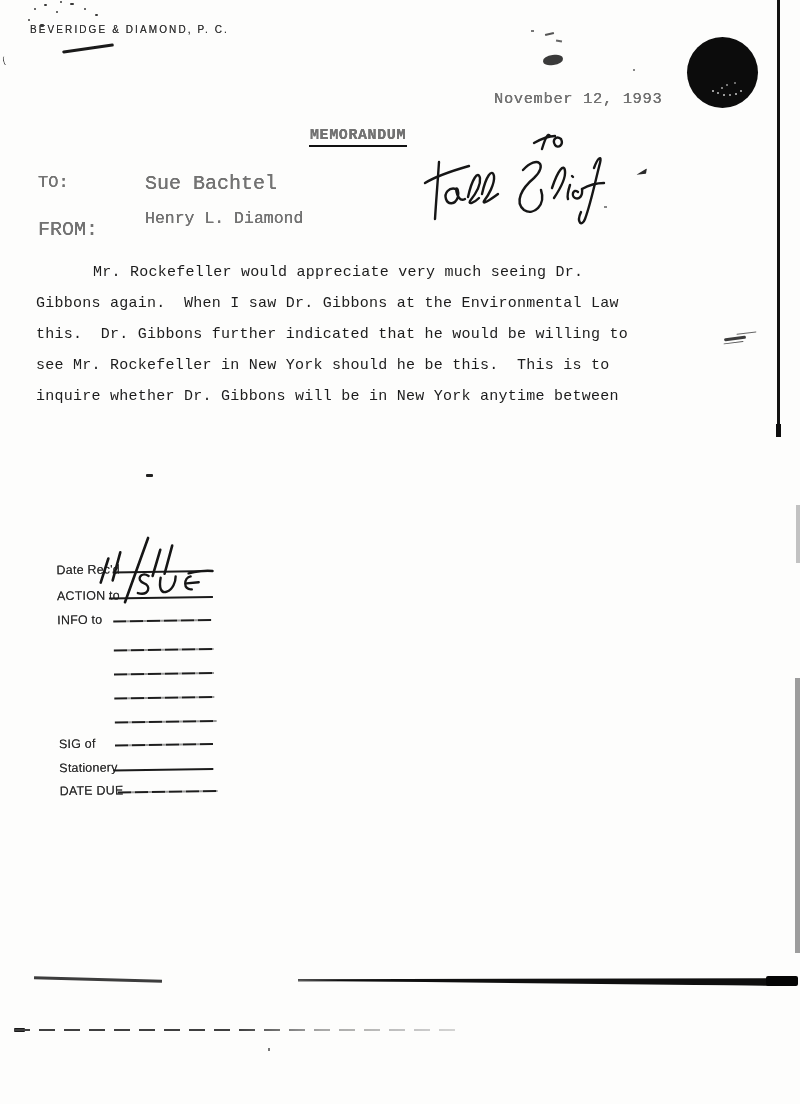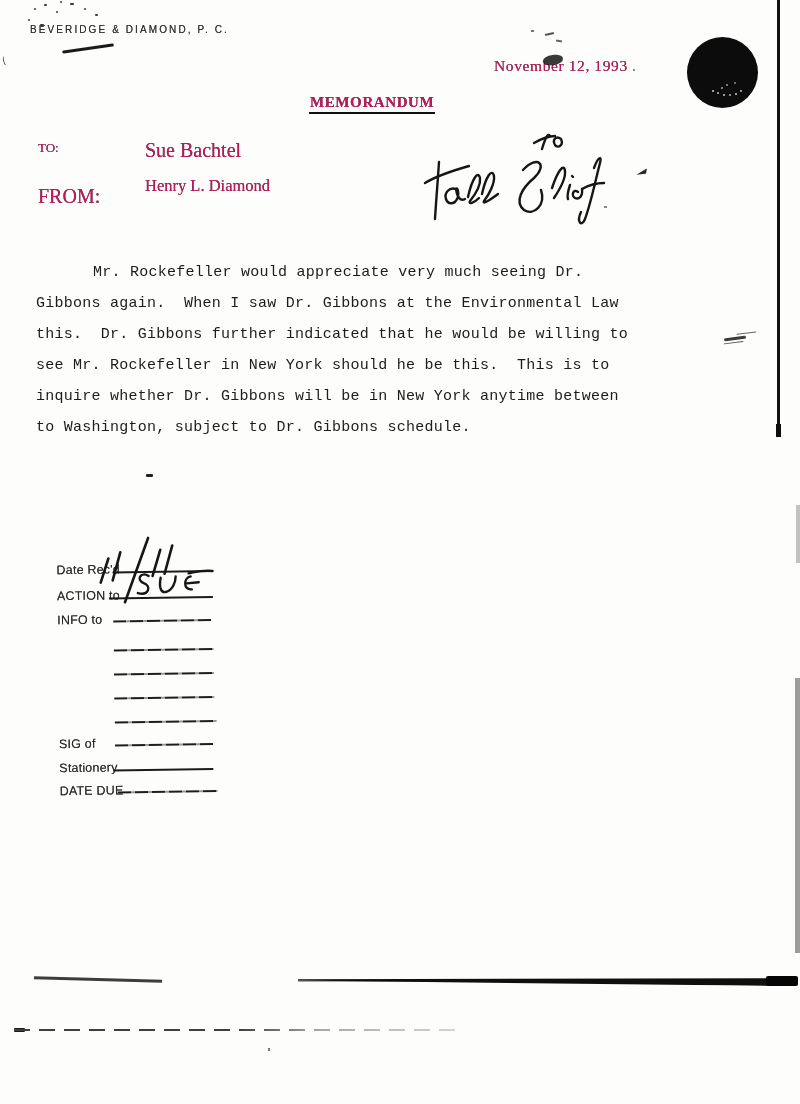--- a/index.html
+++ b/index.html
@@ -3,22 +3,22 @@
 <meta charset="utf-8">
 <style>
   html,body{margin:0;padding:0;background:#e8e8e8;}
   .page{
     position:relative;width:800px;height:1104px;margin:0 auto;
     background:#fdfdfc;overflow:hidden;
     font-family:"Liberation Mono","DejaVu Sans Mono",monospace;
     color:#1c1c1c;
   }
   .abs{position:absolute;}
-  .type{white-space:pre;font-family:Liberation Serif, serif;
-        color:#be185d;text-shadow:0 0 .5px rgba(20,20,20,.75);}
+  .type{white-space:pre;font-family:Liberation Mono, monospace;
+        color:#737373;text-shadow:0 0 .5px rgba(20,20,20,.75);margin-top:33px;}
   
   .letterhead{left:30px;top:24px;font-family:"Liberation Sans",sans-serif;
     font-size:10px;letter-spacing:2.1px;color:#333;
     text-shadow:0 0 .6px #555;filter:blur(.2px);}
   .speck{position:absolute;width:2px;height:2px;background:#3a3a3a;border-radius:1px;}
   .lh-dash{left:62px;top:47px;width:52px;height:2.6px;background:#1a1a1a;
     transform:rotate(-8deg);border-radius:2px;}
   .paren-mark{left:3px;top:56px;width:4px;height:9px;border-left:1.6px solid #444;
     border-radius:60% 0 0 60%;transform:rotate(-12deg);}
   
@@ -35,21 +35,21 @@
       28px 0 0 #c2c2c2,14px -6px 0 #9a9a9a,22px -8px 0 #8a8a8a,9px -3px 0 #a5a5a5;}
   
   .vline{left:777px;top:0;width:3px;height:437px;background:#121212;}
   .vline-blob{left:776px;top:424px;width:5px;height:13px;background:#0e0e0e;}
   .edge-grey-1{left:796px;top:505px;width:4px;height:58px;background:#c2c2c2;}
   .edge-grey-2{left:795px;top:678px;width:5px;height:275px;background:#9d9d9d;}
   
   .memo-title{left:309px;top:94px;font-size:15px;font-weight:bold;letter-spacing:.6px;
     border-bottom:2px solid #111;padding:0 1px 1px 1px;}
   
-  .to-label{left:38px;top:140px;font-size:13px;}
+  .to-label{left:38px;top:140px;font-size:17px;}
   .to-value{left:145px;top:139px;font-size:20px;}
   .from-label{left:38px;top:185px;font-size:20px;}
   .from-value{left:145px;top:176px;font-size:16.5px;}
   
   .body-block{left:36px;top:257px;width:710px;font-size:15px;line-height:31px;
     letter-spacing:.25px;}
   .body-line{white-space:pre;}
   .body-line.first{text-indent:57px;}
   .wash-mark{left:146px;top:474px;width:7px;height:3px;background:#222;border-radius:1px;}
   .mid-scribble{left:724px;top:337px;width:22px;height:3px;background:#3c3c3c;
@@ -157,21 +157,20 @@
   </svg>
   <div class="abs arrow-mark"></div>
   <div class="abs mid-scribble"></div>
 
   <div class="abs body-block">
     <div class="body-line first">Mr. Rockefeller would appreciate very much seeing Dr.</div>
     <div class="body-line">Gibbons again.  When I saw Dr. Gibbons at the Environmental Law</div>
     <div class="body-line">this.  Dr. Gibbons further indicated that he would be willing to</div>
     <div class="body-line">see Mr. Rockefeller in New York should he be this.  This is to</div>
     <div class="body-line">inquire whether Dr. Gibbons will be in New York anytime between</div>
-    <div class="body-line">to Washington, subject to Dr. Gibbons schedule.</div>
   </div>
   <div class="abs wash-mark"></div>
 
   <div class="abs stamp">
     <div class="srow" style="top:12px">
       <span class="slabel">Date Rec'd</span>
       <span class="sline" style="left:64px;width:98px;top:-1px"></span>
     </div>
     <div class="srow" style="top:38px">
       <span class="slabel">ACTION to</span>

